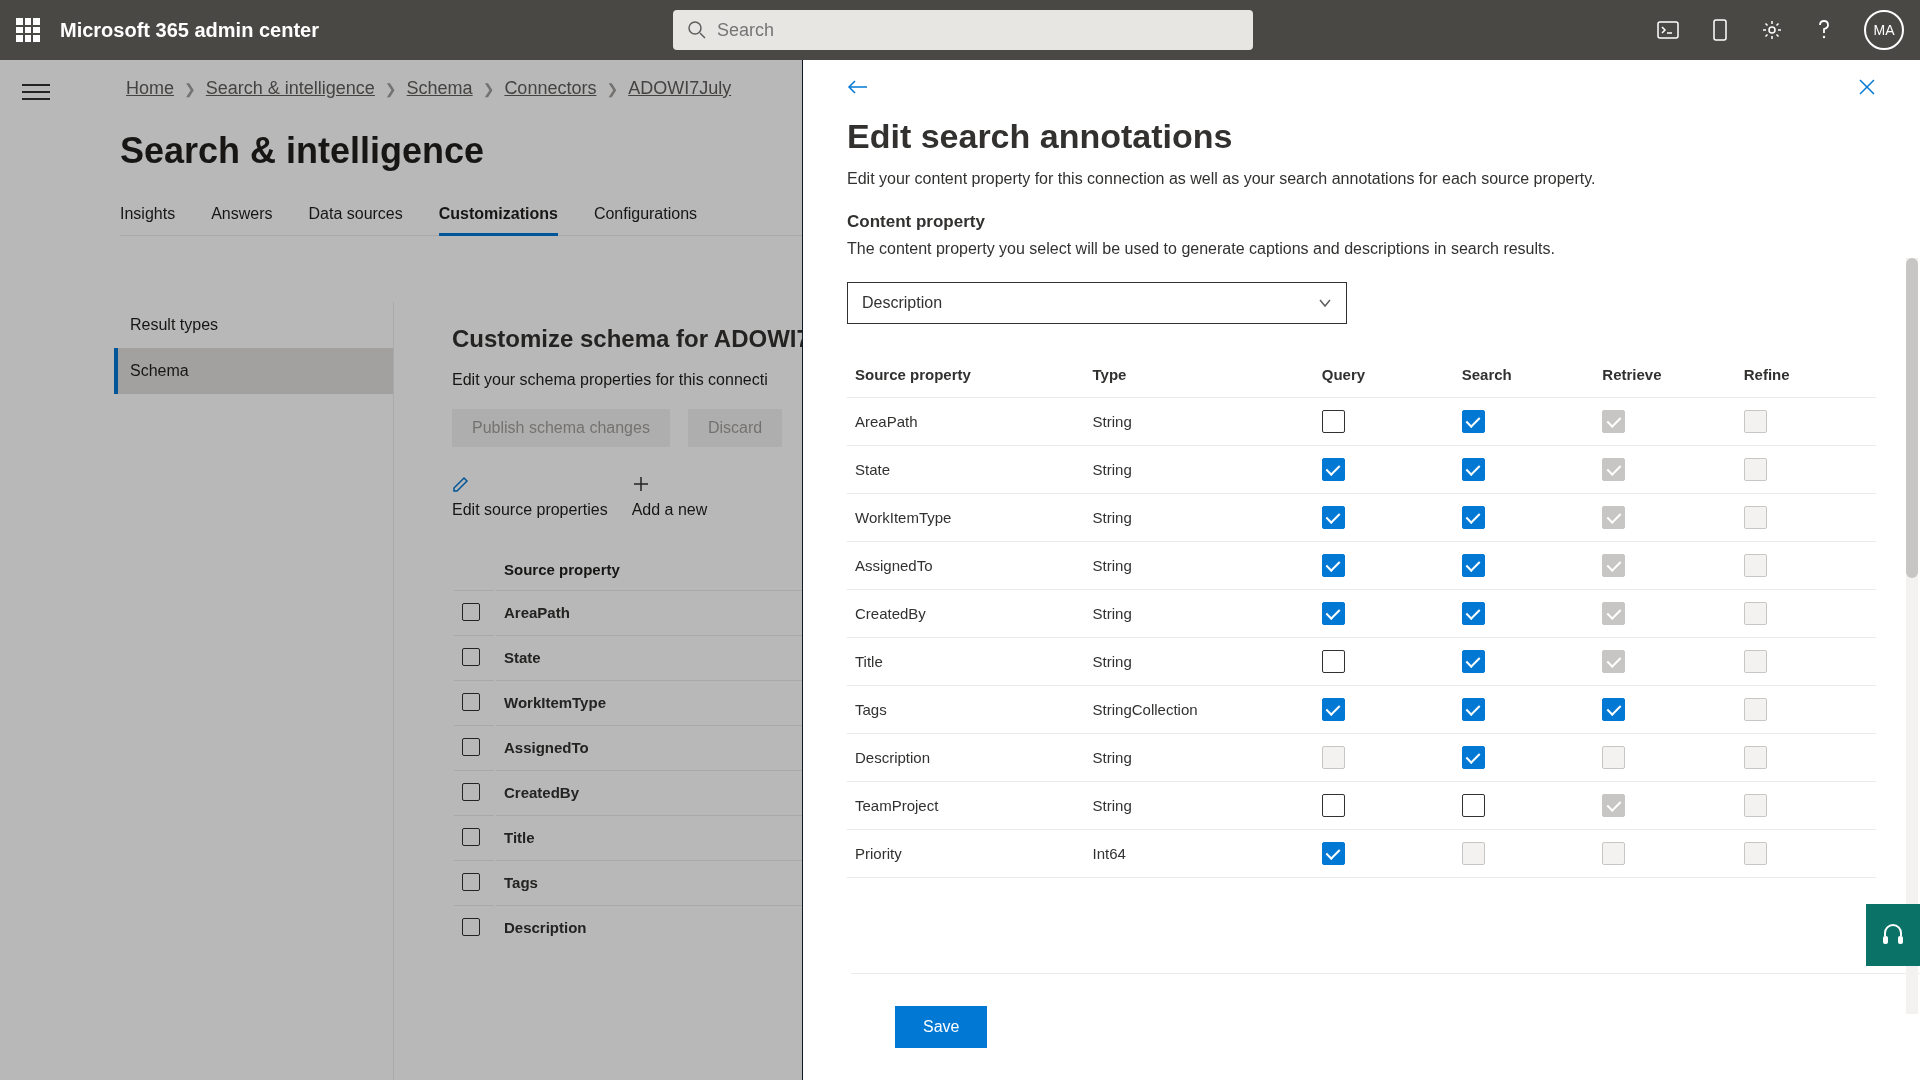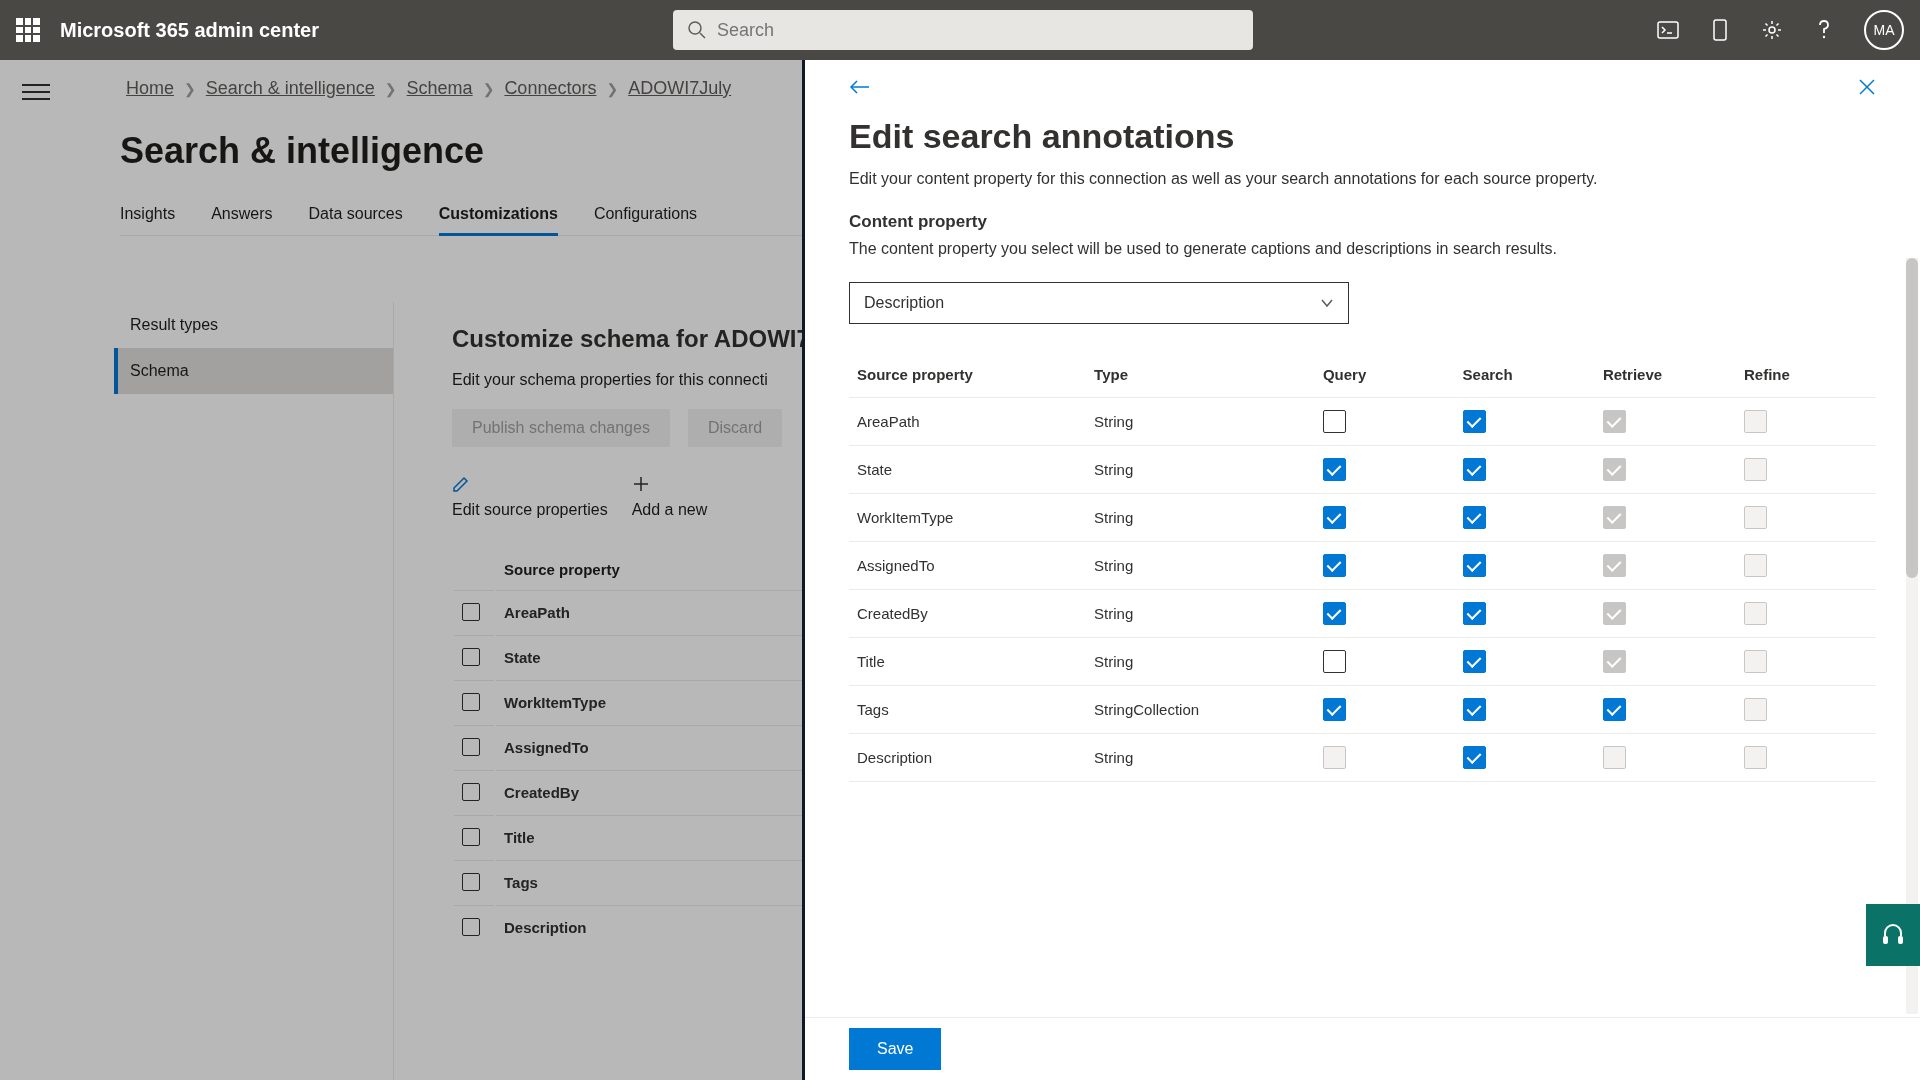--- a/index.html
+++ b/index.html
@@ -118,21 +118,21 @@
 }
 
 .dim {
   position:absolute; top:60px; left:0; width:802px; height:1020px;
   background:rgba(0,0,0,0.28);
   pointer-events:none;
 }
 
 .panel {
   position:absolute; top:60px; left:802px; right:0; bottom:0; background:#fff;
-  border-left:3px solid #0f172a;
+  border-left:1px solid #0f172a;
   display:flex; flex-direction:column;
 }
 .panel-scroll {
   overflow:auto; flex:1 1 auto; padding:0 44px 20px 44px;
 }
 .panel-header {
   padding:18px 44px 8px 44px;
   display:flex; align-items:center; justify-content:space-between;
 }
 .panel-back { color:#0078d4; }
@@ -169,21 +169,21 @@
   transform:rotate(45deg); margin-top:-3px;
 }
 .cbx.disabled { background:#f3f2f1; border-color:#c8c6c4; }
 .cbx.disabled-checked { background:#c8c6c4; border-color:#c8c6c4; }
 .cbx.disabled-checked::after {
   content:""; width:6px; height:11px; border:solid #fff; border-width:0 2px 2px 0;
   transform:rotate(45deg); margin-top:-3px;
 }
 
 .savebar {
-  padding:10px 44px; border-top:1px solid #edebe9;
+  padding:32px 44px; border-top:1px solid #edebe9;margin-left:48px;
 }
 .btn-primary {
   background:#0078d4; color:#fff; border:none; padding:12px 28px; font-size:16px;
 }
 
 .help-fab {
   position:absolute; right:0; top:904px; width:54px; height:62px; background:#0b7267;
   display:flex; align-items:center; justify-content:center;
 }
 .help-fab svg { fill:#fff; }
@@ -533,20 +533,52 @@
     <td class="col-cb">
               <div class="cbx checked"></div>
             </td>
     <td class="col-cb">
               <div class="cbx disabled"></div>
             </td>
     <td class="col-cb">
               <div class="cbx disabled"></div>
             </td>
           </tr>
+          <tr>
+            <td class="col-source">TeamProject</td>
+    <td class="col-type">String</td>
+    <td class="col-cb">
+              <div class="cbx"></div>
+            </td>
+    <td class="col-cb">
+              <div class="cbx"></div>
+            </td>
+    <td class="col-cb">
+              <div class="cbx disabled-checked"></div>
+            </td>
+    <td class="col-cb">
+              <div class="cbx disabled"></div>
+            </td>
+          </tr>
+          <tr>
+            <td class="col-source">Priority</td>
+    <td class="col-type">Int64</td>
+    <td class="col-cb">
+              <div class="cbx checked"></div>
+            </td>
+    <td class="col-cb">
+              <div class="cbx disabled"></div>
+            </td>
+    <td class="col-cb">
+              <div class="cbx disabled"></div>
+            </td>
+    <td class="col-cb">
+              <div class="cbx disabled"></div>
+            </td>
+          </tr>
         </tbody>
     </table>
   </div>
   <div class="savebar">
     <button class="btn-primary">Save</button>
   </div>
   <div class="scroll-track">
       <div class="scroll-thumb"></div>
     </div>
 </div>

